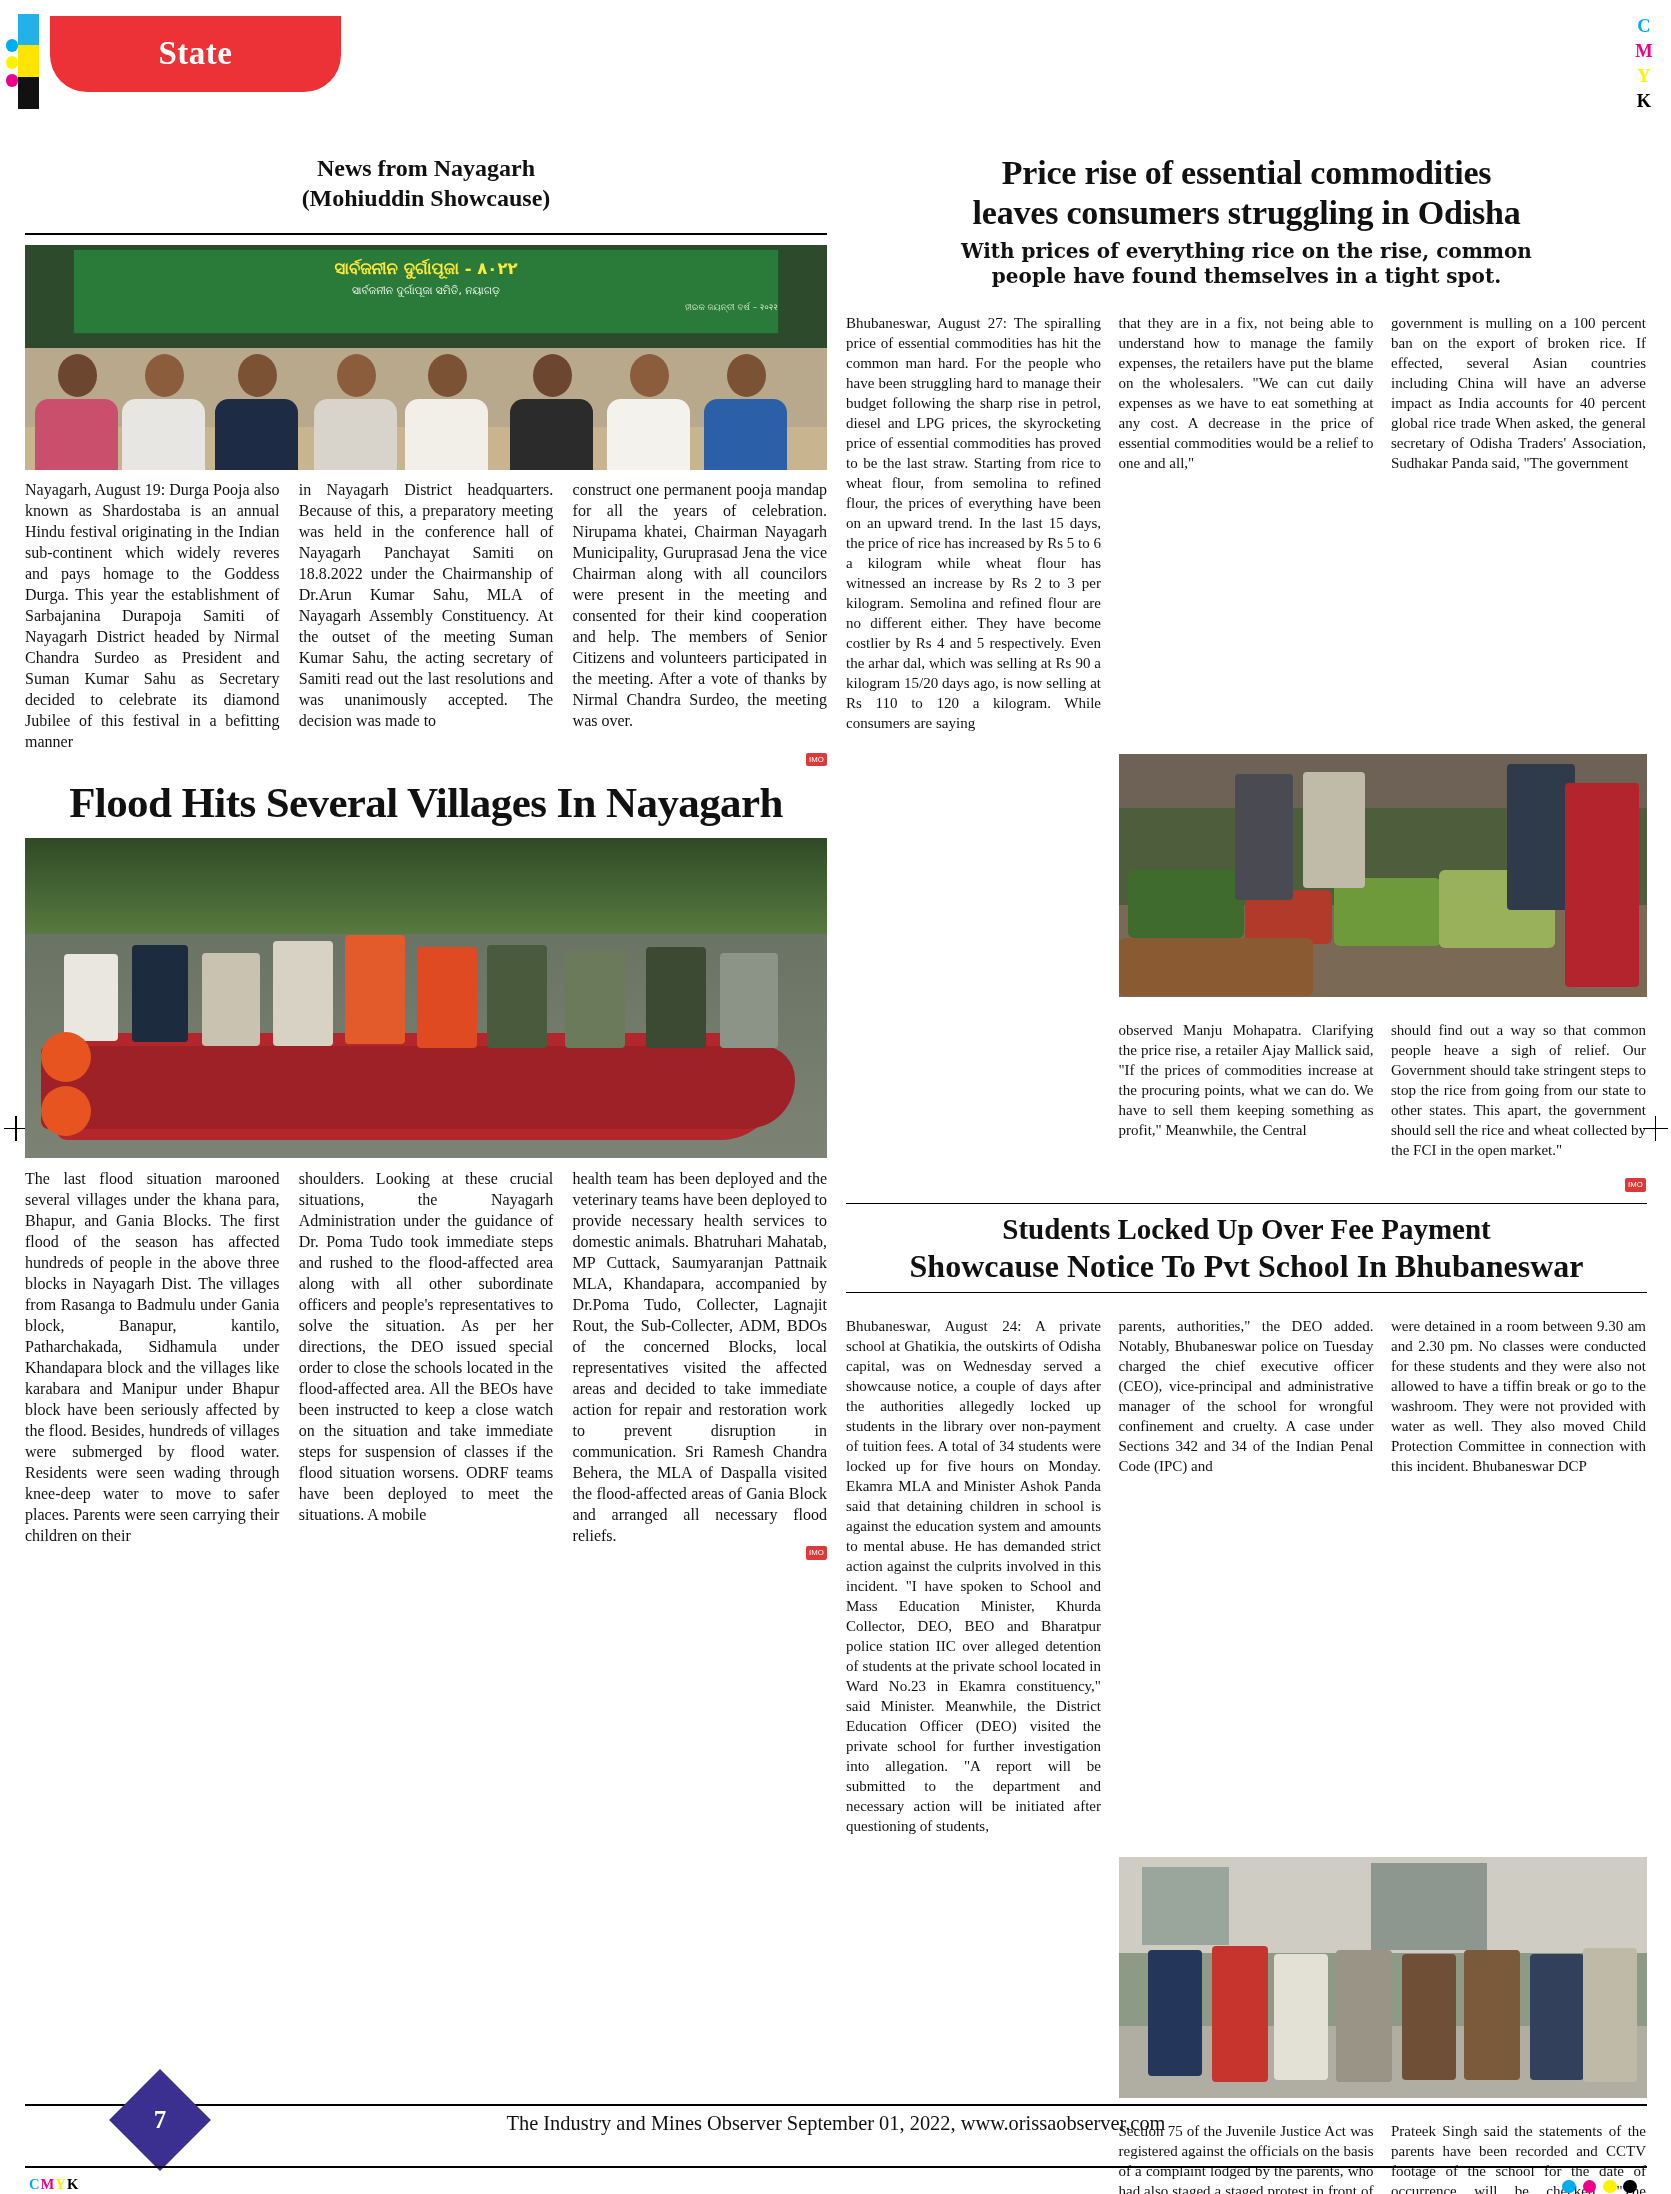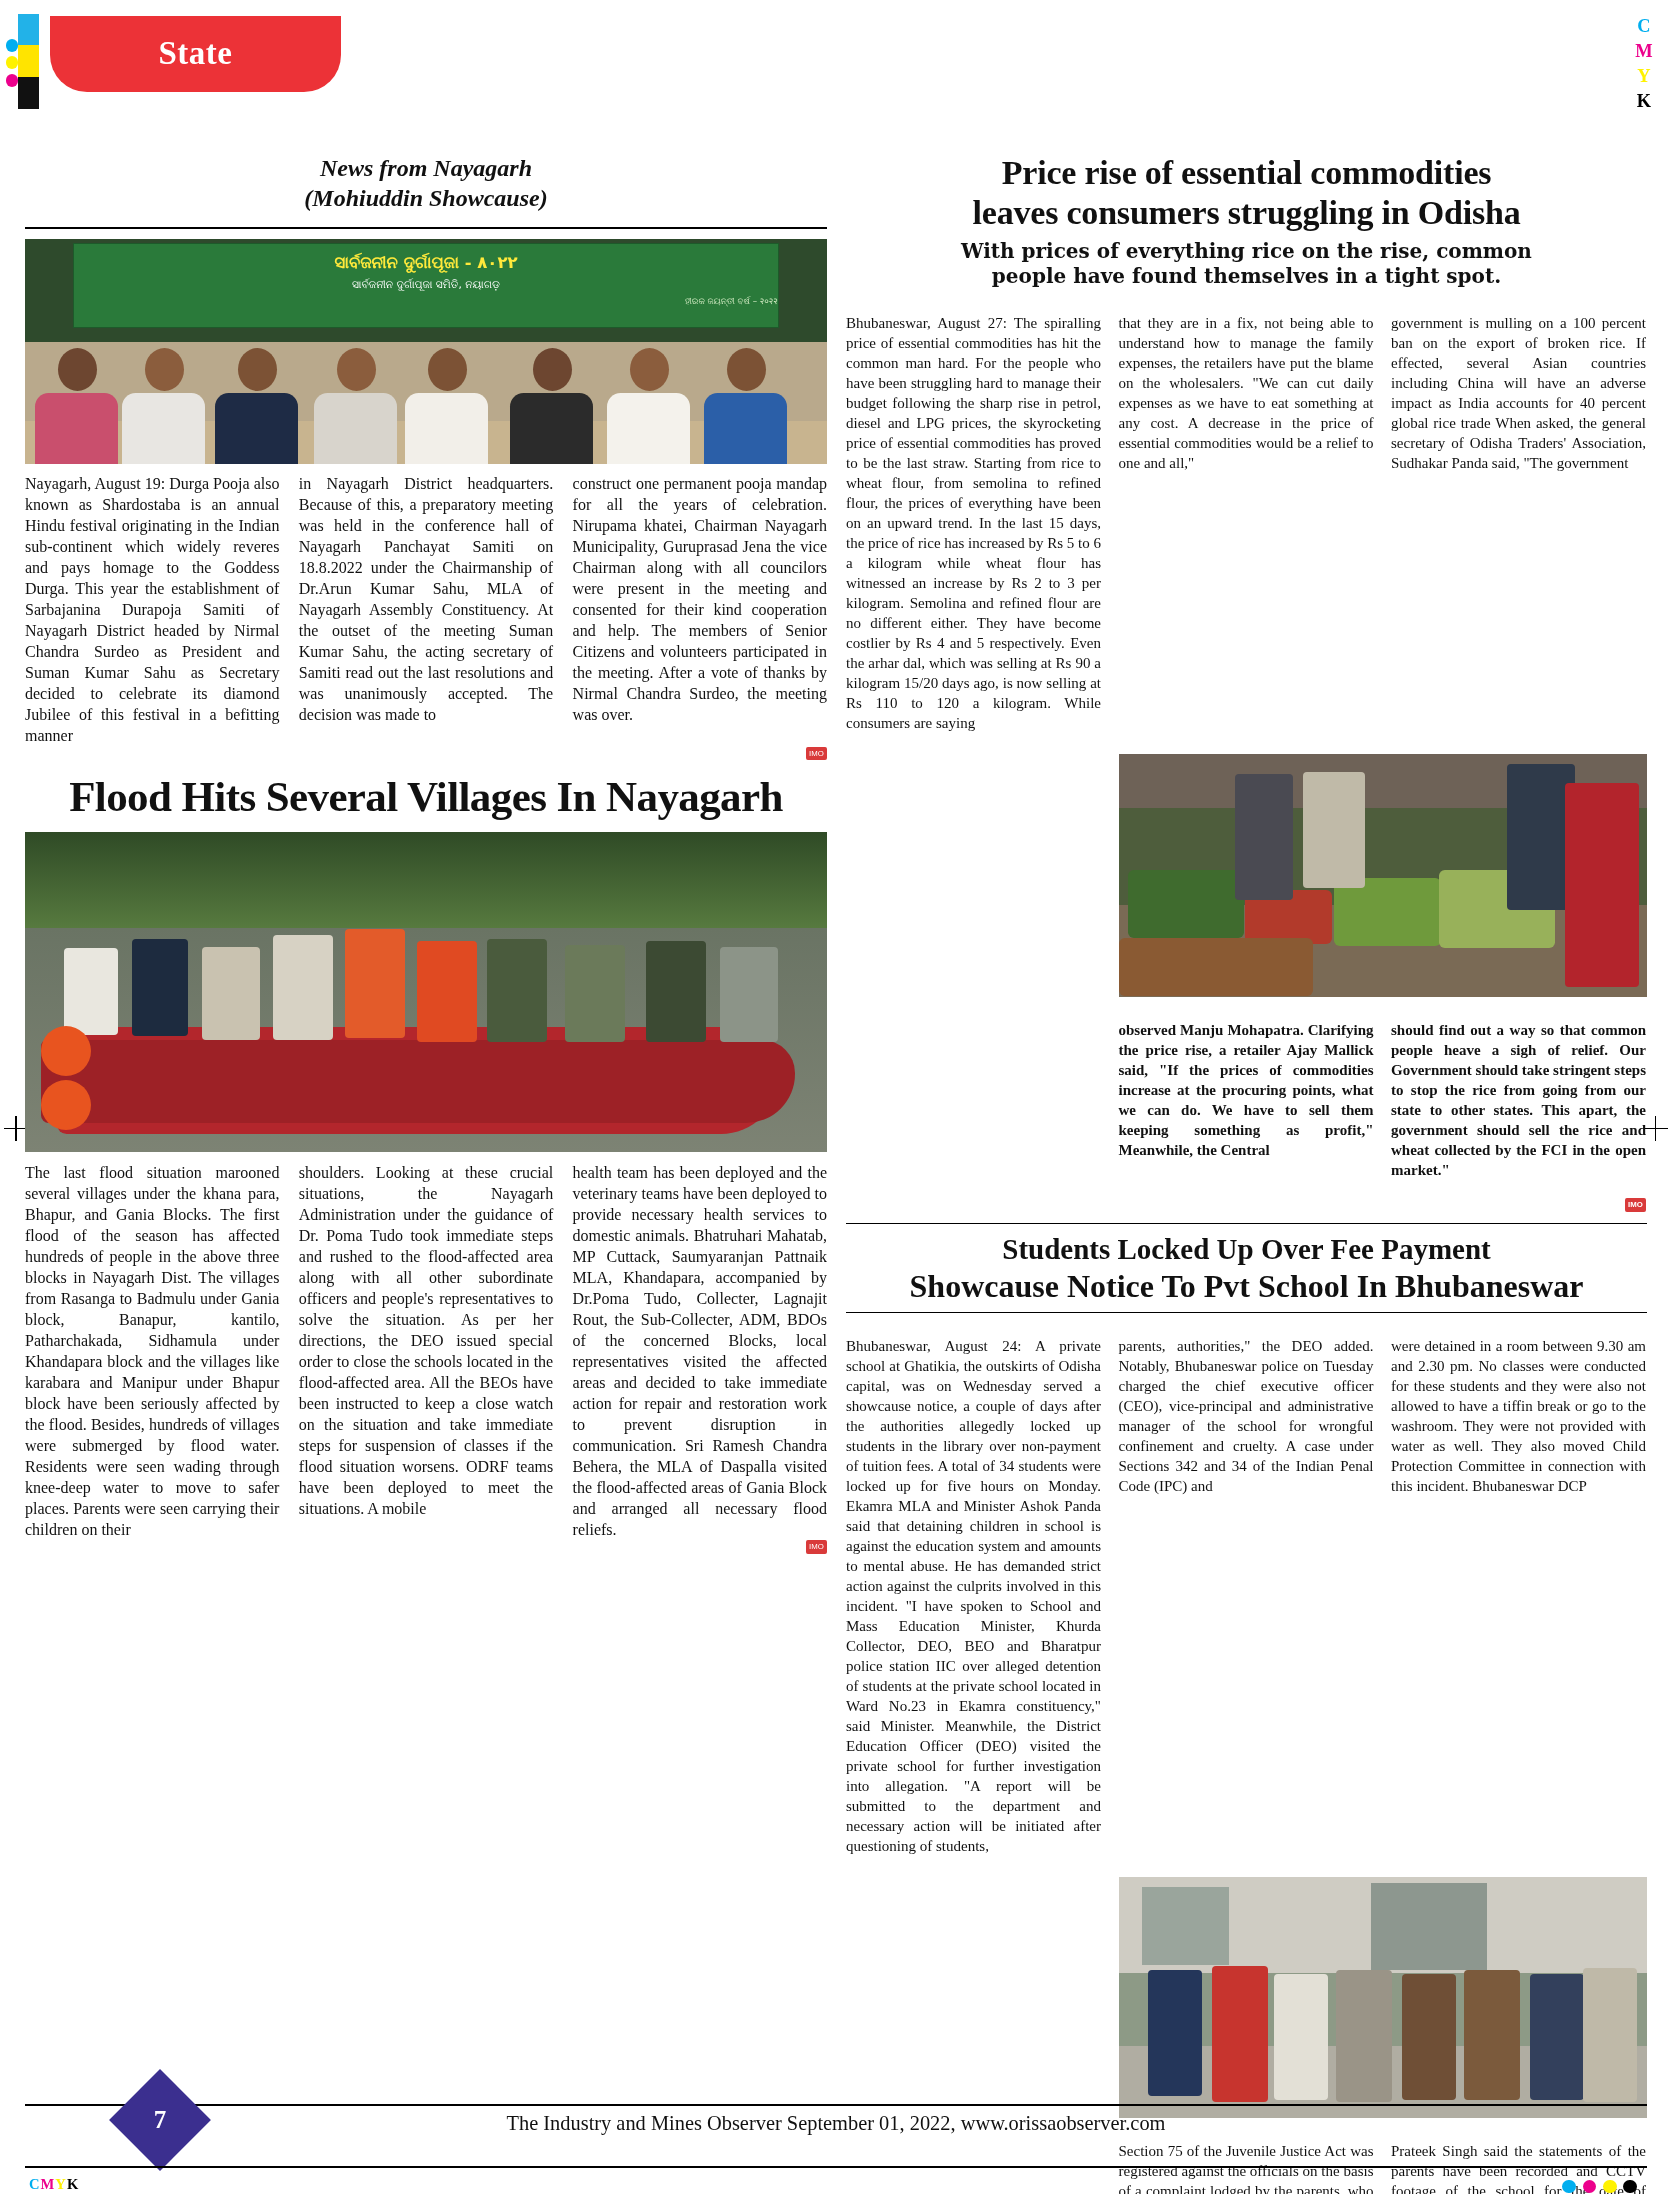--- a/index.html
+++ b/index.html
@@ -26,21 +26,21 @@
   .reg-left:after,.reg-right:after{content:"";position:absolute;left:11.6px;top:0;width:1.5px;height:25px;background:#000;}
 
   
   .state-badge{position:absolute;left:50px;top:15.5px;width:291px;height:76px;background:#ec3237;border-radius:0 0 37px 37px;display:flex;align-items:center;justify-content:center;}
   .state-badge span{color:#fff;font-weight:bold;font-size:33px;letter-spacing:0.5px;font-family:"Liberation Serif",serif;}
 
   
   .col-left{position:absolute;left:25px;top:153px;width:802px;}
   .col-right{position:absolute;left:846px;top:153px;width:801px;}
 
-  .newsfrom{text-align:center;font-weight:bold;font-size:24px;line-height:30px;margin-bottom:14px;font-style:italic;}
+  .newsfrom{text-align:center;font-weight:bold;font-size:24px;line-height:30px;margin-bottom:20px;}
   .hr-thick{border:0;border-top:2.3px solid #000;margin:5.8px 0 9.7px 0;}
   .hr-thin{border:0;border-top:1.2px solid #000;margin:7.8px 0 7.8px 0;}
 
   .head1{font-size:41px;line-height:49px;font-weight:bold;text-align:center;letter-spacing:-0.3px;margin:1.9px 0 9.7px 0;}
   .head2{font-size:43px;line-height:50px;font-weight:bold;text-align:center;letter-spacing:-0.6px;margin:9.7px 0 9.7px 0;}
 
   .photo{width:100%;background:#8a8d7f;display:block;position:relative;overflow:hidden;}
 
   .body3{column-count:3;column-gap:19.4px;font-size:16px;line-height:21px;text-align:justify;}
   .body3 p{margin:0 0 0 0;}
@@ -242,21 +242,21 @@
           <div class="veg" style="left:320px;top:116px;width:116px;height:78px;background:#98b15a;"></div>
           <div class="veg" style="left:0px;top:184px;width:194px;height:58px;background:#8a5a33;"></div>
           <div class="overlayfig" style="left:116px;top:19.4px;width:58px;height:126px;background:#4a4a52;"></div>
           <div class="overlayfig" style="left:184px;top:17.5px;width:62px;height:116px;background:#c0baa8;"></div>
           <div class="overlayfig" style="left:388px;top:9.7px;width:68px;height:146px;background:#2f3a4a;"></div>
           <div class="overlayfig" style="right:7.8px;top:29px;width:74px;height:204px;background:#b3242c;"></div>
         </div>
       </div>
     </div>
 
-    <div style="display:flex;gap:17.5px;margin-top:7.8px;font-weight:bold;">
+    <div style="display:flex;gap:17.5px;margin-top:7.8px;">
       <div style="width:255px;"></div>
       <div style="width:255px;" class="flow">
           <p>observed Manju Mohapatra. Clarifying the price rise, a retailer Ajay Mallick said, "If the prices of commodities increase at the procuring points, what we can do. We have to sell them keeping something as profit,"
 Meanwhile, the Central</p>
         </div>
       <div style="width:255px;" class="flow">
         <p>should find out a way so that common people heave a sigh of relief. Our Government should take stringent steps to stop the rice from going from our state to other states. This apart, the government should sell the rice and wheat collected by the FCI in the open market."</p>
         <div style="text-align:right;"><span class="logo-end"></span></div>
       </div>
     </div>

